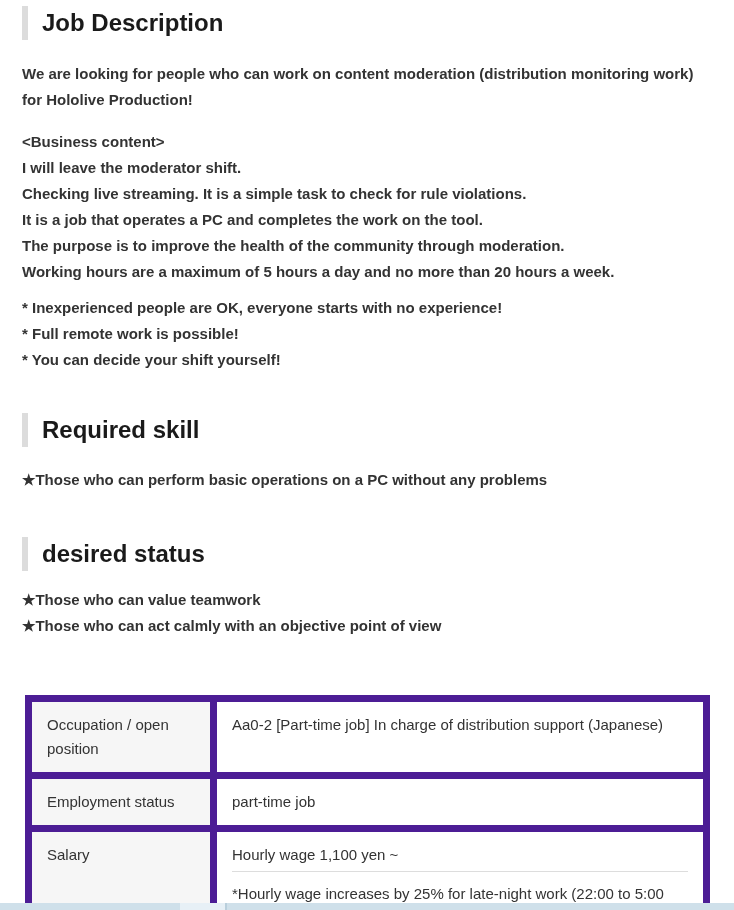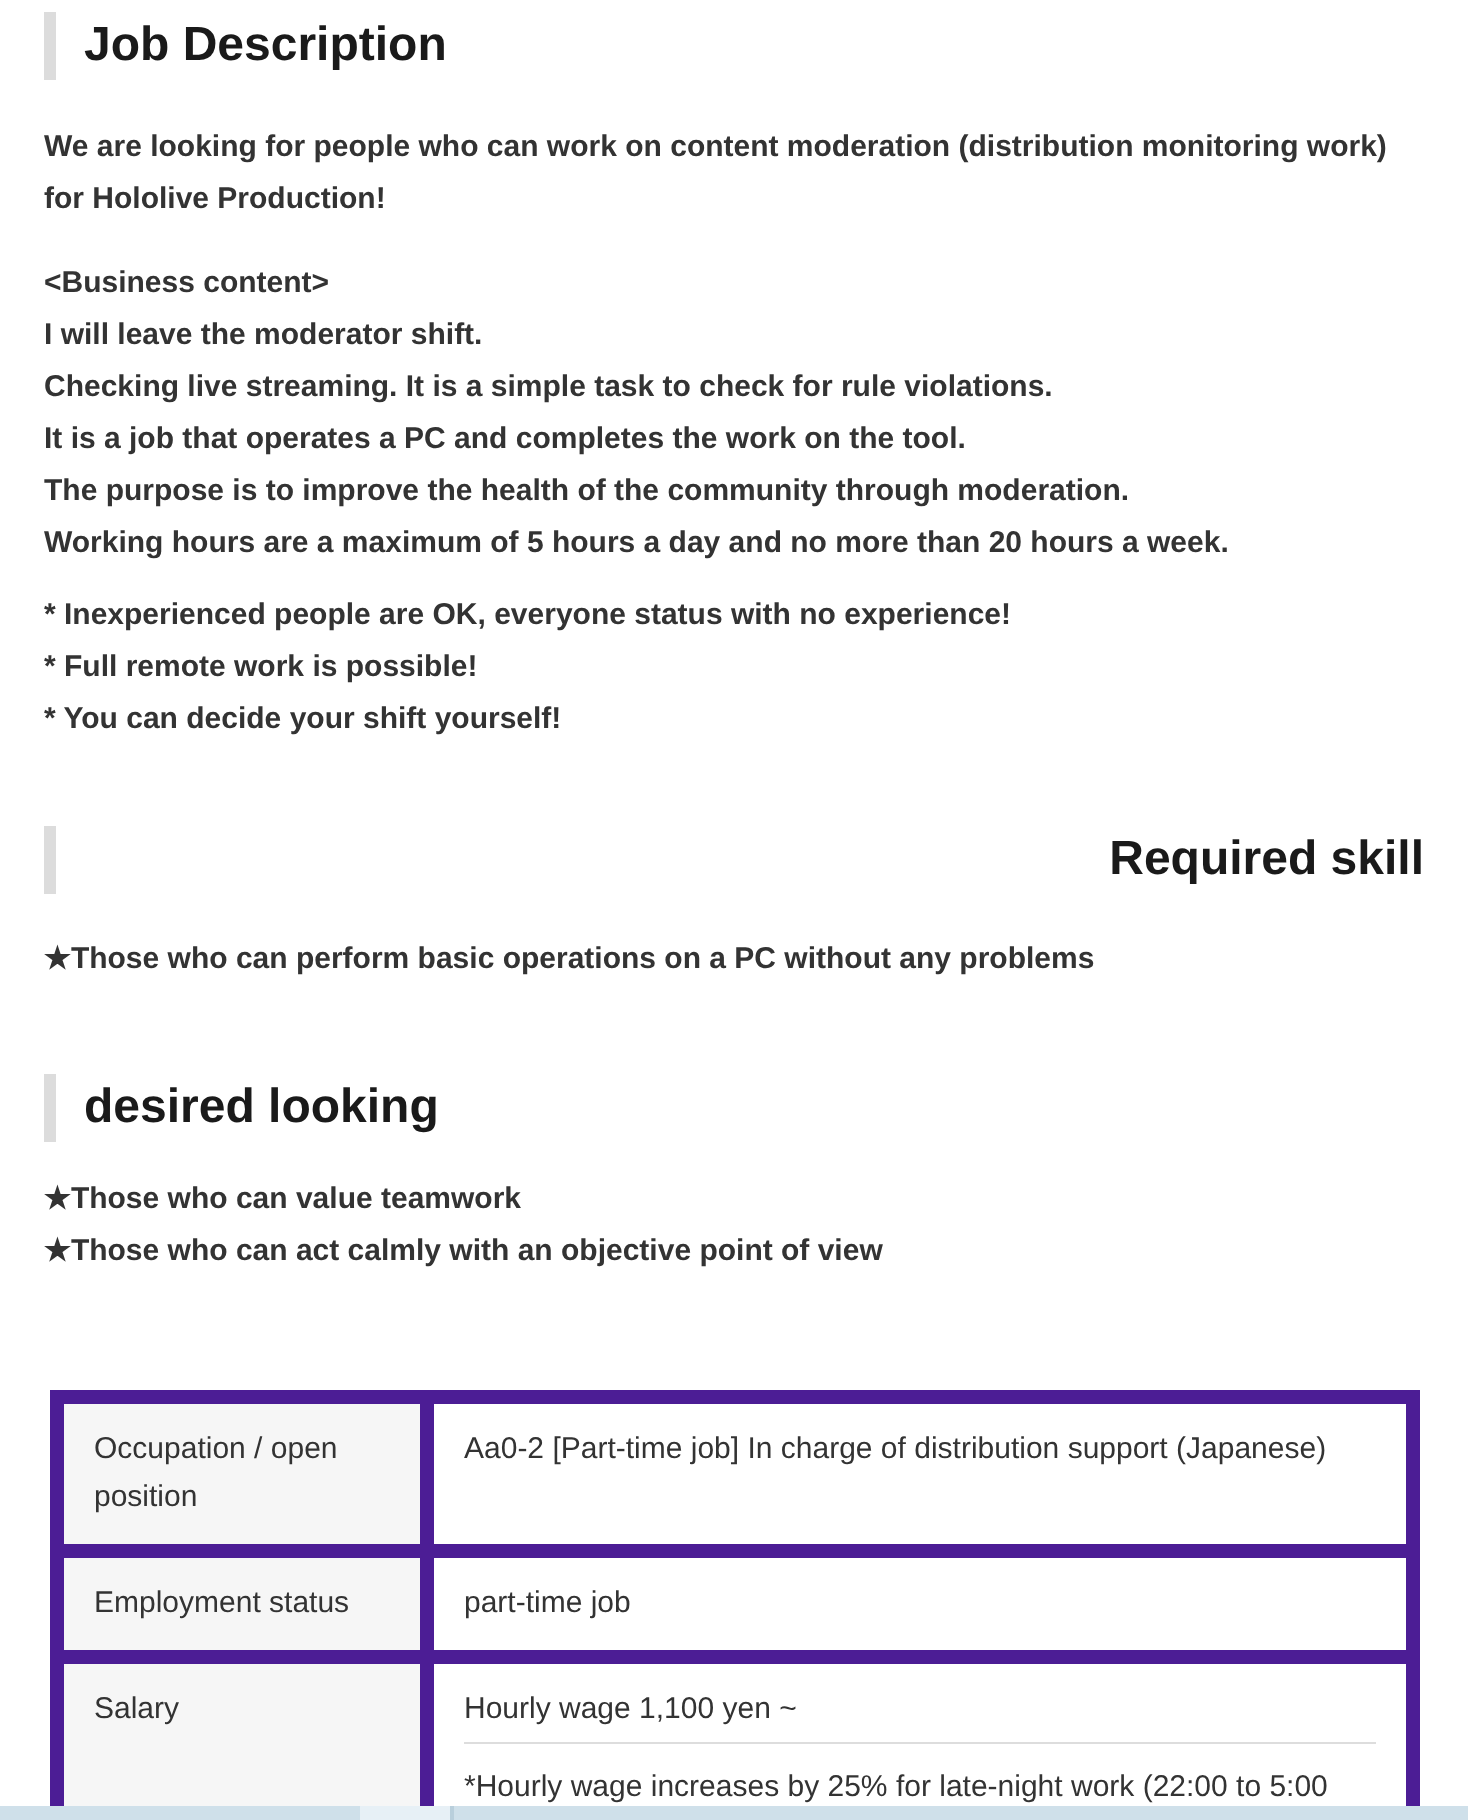--- a/index.html
+++ b/index.html
@@ -15,21 +15,21 @@
   .content { padding: 0 22px; }
 
   .heading {
     font-size: 24px; line-height: 34px; font-weight: bold;
     color: #1a1a1a;
     border-left: 6px solid #dcdcdc;
     padding-left: 14px;
     margin: 0;
   }
   .h-job      { margin-top: 6px; }
-  .h-skill    { margin-top: 40px; text-align: right; }
+  .h-skill    { margin-top: 40px; }
   .h-figure   { margin-top: 44px; }
 
   .intro      { margin: 21px 0 0 0; }
   .business   { margin-top: 16px; }
   .perks      { margin-top: 10px; }
   .skill-list { margin-top: 20px; }
   .figure-list{ margin-top: 16px; }
   .txt-line   { white-space: normal; font-weight: bold; }
 
   table.job-table {
@@ -90,38 +90,38 @@
     <div class="business">
       <div class="txt-line">&lt;Business content&gt;</div>
       <div class="txt-line">I will leave the moderator shift.</div>
       <div class="txt-line">Checking live streaming. It is a simple task to check for rule violations.</div>
       <div class="txt-line">It is a job that operates a PC and completes the work on the tool.</div>
       <div class="txt-line">The purpose is to improve the health of the community through moderation.</div>
       <div class="txt-line">Working hours are a maximum of 5 hours a day and no more than 20 hours a week.</div>
     </div>
 
     <div class="perks">
-      <div class="txt-line">* Inexperienced people are OK, everyone status with no experience!</div>
+      <div class="txt-line">* Inexperienced people are OK, everyone starts with no experience!</div>
       <div class="txt-line">* Full remote work is possible!</div>
       <div class="txt-line">* You can decide your shift yourself!</div>
     </div>
   </section>
 
   <section>
     <h2 class="heading h-skill">
       <span>Required skill</span>
     </h2>
     <div class="skill-list">
       <div class="txt-line">★Those who can perform basic operations on a PC without any problems</div>
     </div>
   </section>
 
   <section>
     <h2 class="heading h-figure">
-      <span>desired looking</span>
+      <span>desired status</span>
     </h2>
     <div class="figure-list">
       <div class="txt-line">★Those who can value teamwork</div>
       <div class="txt-line">★Those who can act calmly with an objective point of view</div>
     </div>
   </section>
 
   <table class="job-table">
     <tbody>
       <tr>

